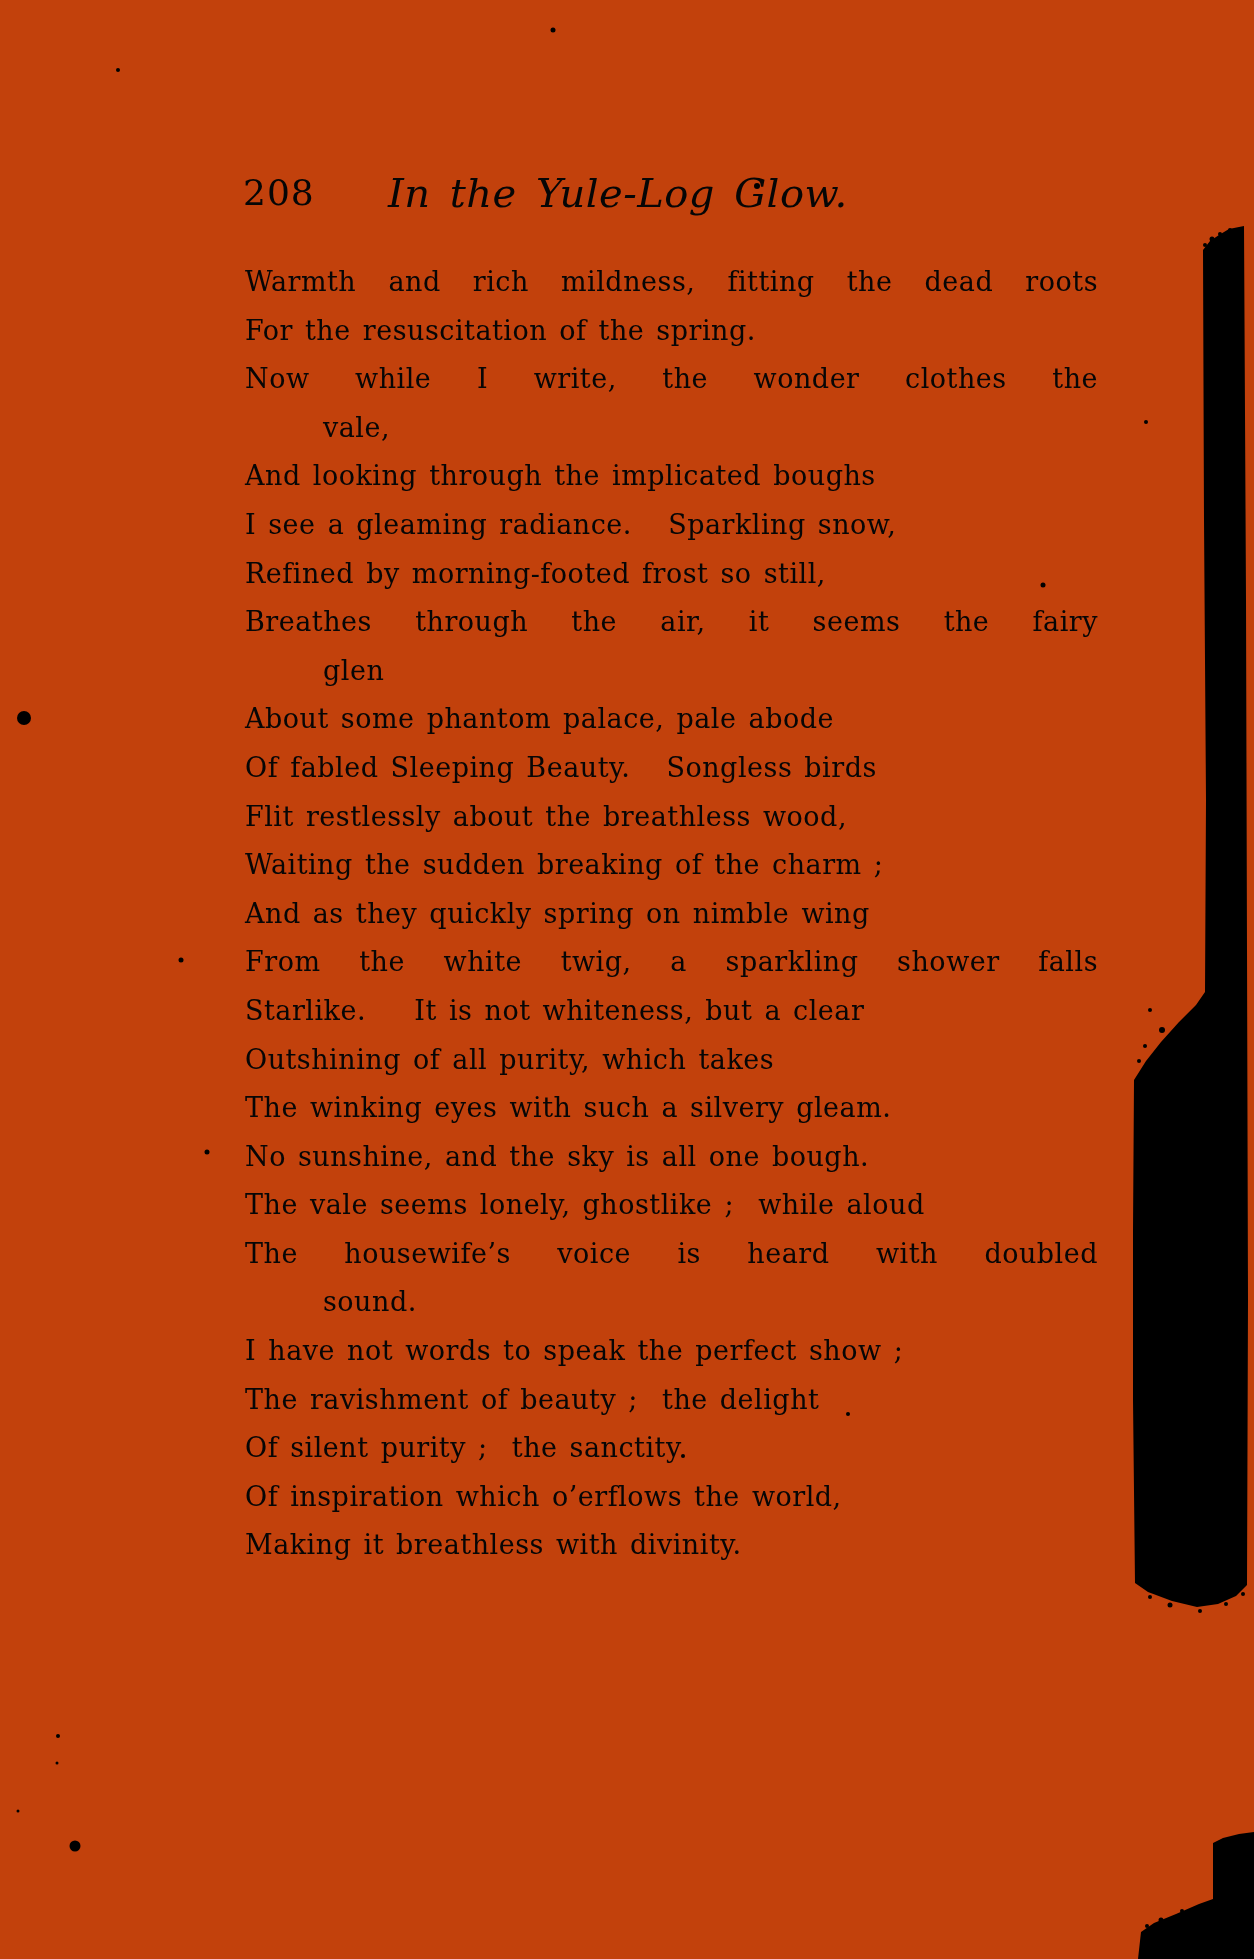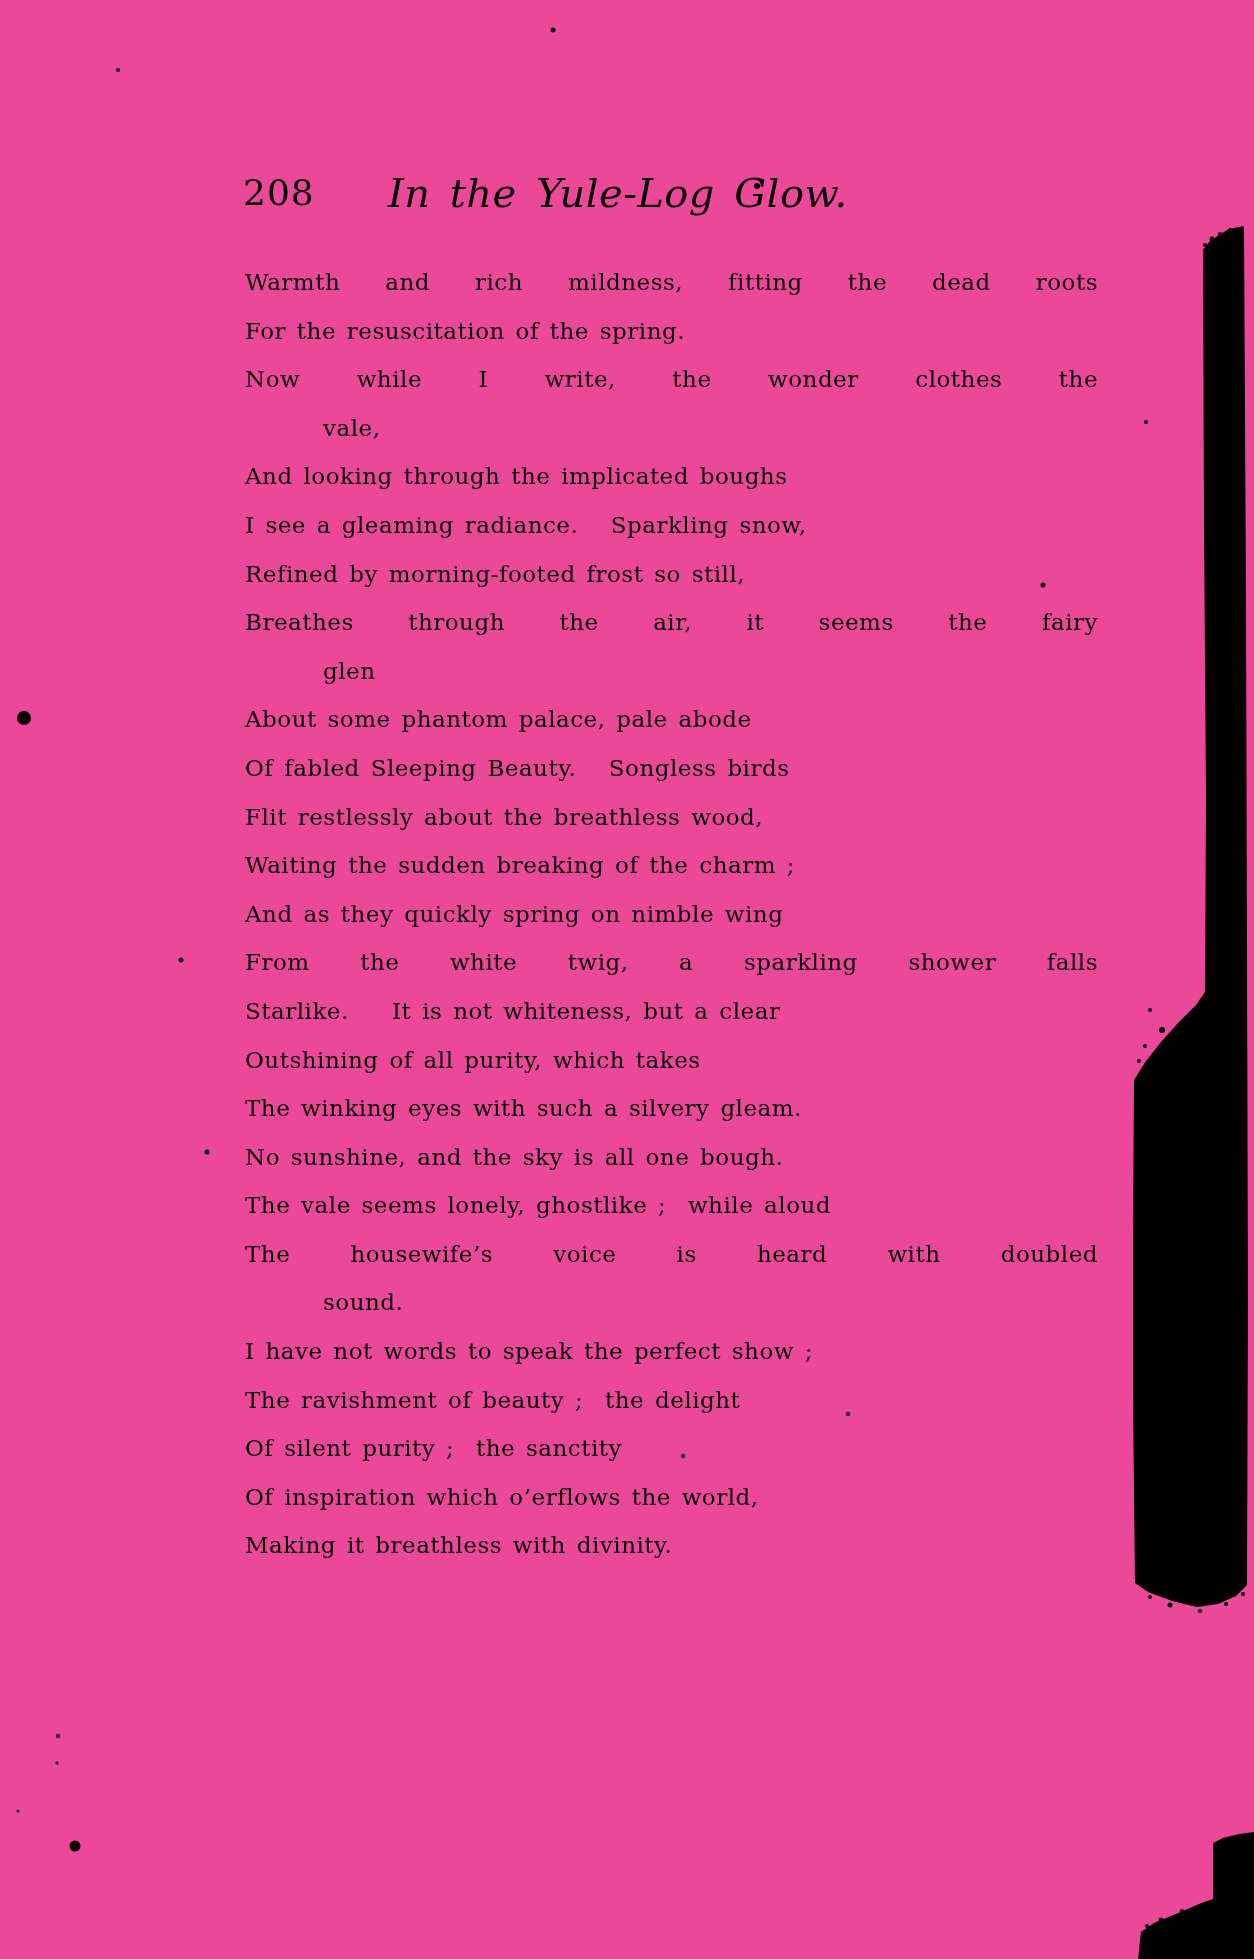--- a/index.html
+++ b/index.html
@@ -11,21 +11,21 @@
     width: 1254px;
     height: 1959px;
     position: relative;
     overflow: hidden;
     font-family: "DejaVu Serif", "Liberation Serif", serif;
     color: #060606;
   }
   .page {
     position: absolute;
     inset: 0;
-    background: #ec4899;
+    background: #c2410c;
   }
   .page-number {
     position: absolute;
     left: 243px;
     top: 172px;
     font-size: 36px;
     letter-spacing: 1px;
   }
   .running-title {
     position: absolute;
@@ -34,21 +34,21 @@
     font-size: 40px;
     font-style: italic;
     letter-spacing: 0.5px;
     word-spacing: 6px;
   }
   .poem {
     position: absolute;
     left: 245px;
     top: 258px;
     width: 853px;
-    font-size: 23px;
+    font-size: 27px;
     line-height: 48.6px;
     letter-spacing: 0.5px;
     word-spacing: 3px;
   }
   .line {
     white-space: pre;       
   }
   .line.j {                 
     white-space: normal;
     text-align: justify;

